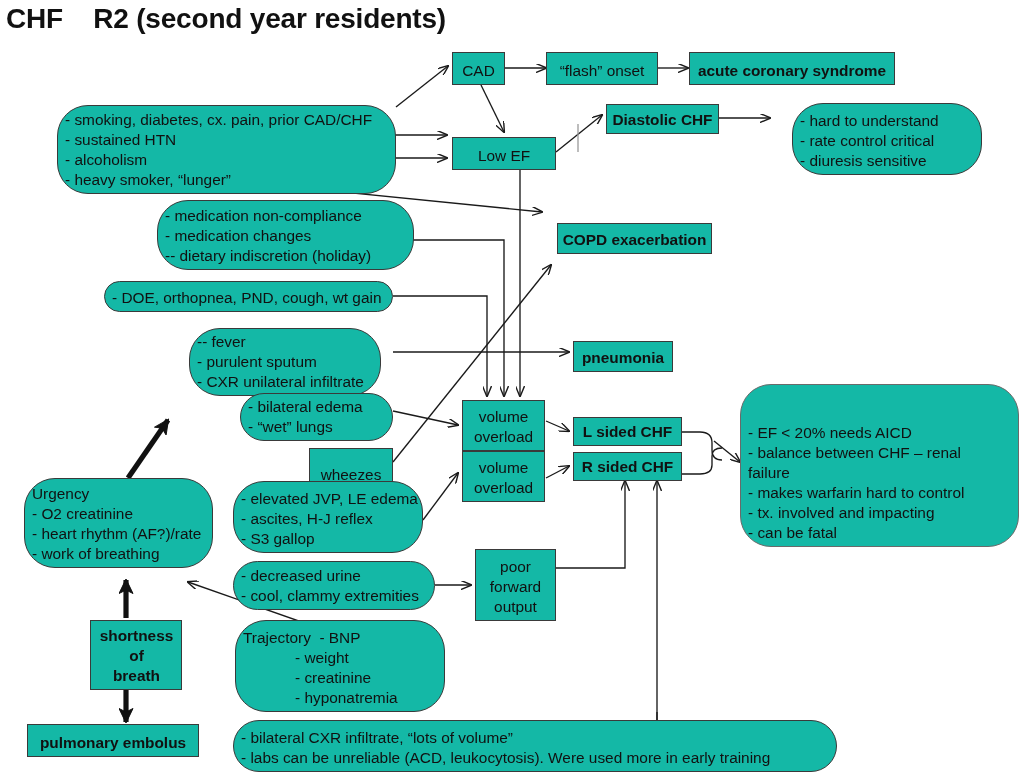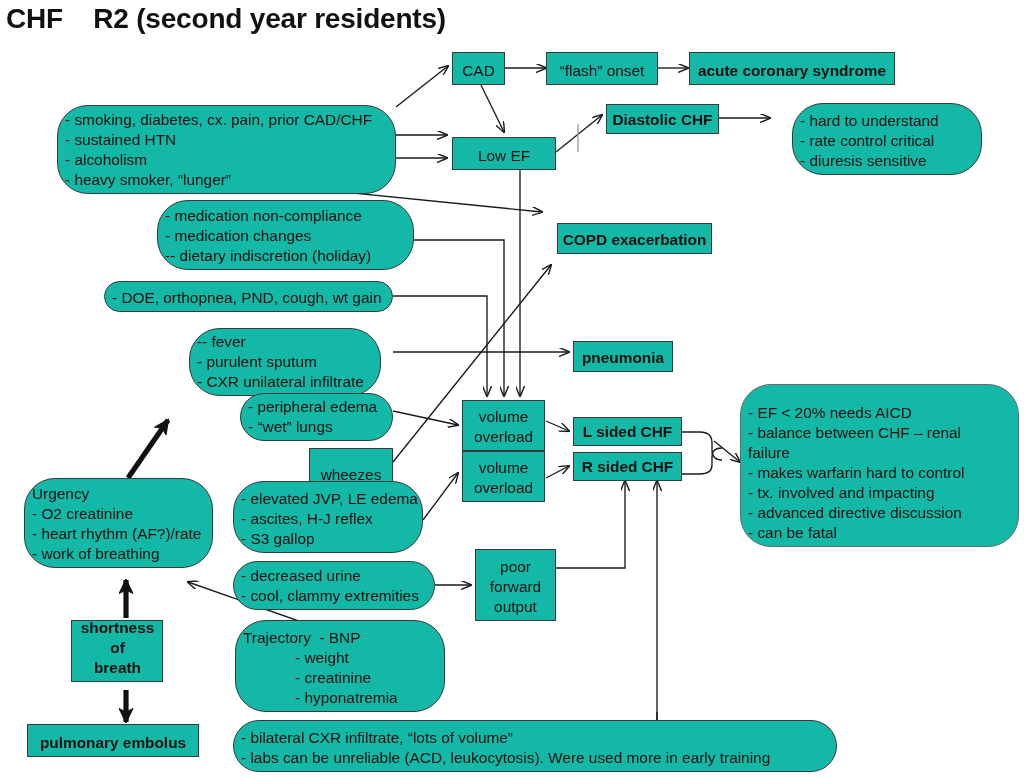--- a/index.html
+++ b/index.html
@@ -179,21 +179,21 @@
     <span class="ln">-- fever</span>
     <span class="ln">- purulent sputum</span>
     <span class="ln">- CXR unilateral infiltrate</span>
   </div>
 
   <div class="node center pad t154 bold" style="left:573px;top:341px;width:100px;height:31px;">
     <span class="ln">pneumonia</span>
   </div>
 
   <div class="node left pad t154" style="left:240px;top:393px;width:153px;height:48px;">
-    <span class="ln">- peripheral edema</span>
+    <span class="ln">- bilateral edema</span>
     <span class="ln">- “wet” lungs</span>
   </div>
 
   <div class="node center pad t154" style="left:309px;top:448px;width:84px;height:41px;">
     <span class="ln">wheezes</span>
   </div>
 
   <div class="node center pad t154" style="left:462px;top:400px;width:83px;height:51px;">
     <span class="ln">volume</span>
     <span class="ln">overload</span>
@@ -211,21 +211,20 @@
   <div class="node center pad t154 bold" style="left:573px;top:452px;width:109px;height:29px;">
     <span class="ln">R sided CHF</span>
   </div>
 
   <div class="node left pad t154" style="left:740px;top:384px;width:279px;height:163px;border-color:#6a6a6a;">
     <span class="ln">- EF &lt; 20% needs AICD</span>
     <span class="ln">- balance between CHF – renal</span>
     <span class="ln">failure</span>
     <span class="ln">- makes warfarin hard to control</span>
     <span class="ln">- tx. involved and impacting</span>
-    <span class="ln">- advanced directive discussion</span>
     <span class="ln">- can be fatal</span>
   </div>
 
   <div class="node left pad t154" style="left:24px;top:478px;width:189px;height:90px;">
     <span class="ln">Urgency</span>
     <span class="ln">- O2 creatinine</span>
     <span class="ln">- heart rhythm (AF?)/rate</span>
     <span class="ln">- work of breathing</span>
   </div>
 
@@ -239,21 +238,21 @@
     <span class="ln">- decreased urine</span>
     <span class="ln">- cool, clammy extremities</span>
   </div>
 
   <div class="node center pad t154" style="left:475px;top:549px;width:81px;height:72px;">
     <span class="ln">poor</span>
     <span class="ln">forward</span>
     <span class="ln">output</span>
   </div>
 
-  <div class="node center pad t154 bold" style="left:71px;top:620px;width:92px;height:62px;padding-left:8px;">
+  <div class="node center pad t154 bold" style="left:90px;top:620px;width:92px;height:70px;padding-left:8px;">
     <span class="ln">shortness</span>
     <span class="ln">of</span>
     <span class="ln">breath</span>
   </div>
 
   <div class="node center pad t154 bold" style="left:27px;top:724px;width:172px;height:33px;">
     <span class="ln">pulmonary embolus</span>
   </div>
 
   <div class="node left pad t154" style="left:235px;top:620px;width:210px;height:92px;">

